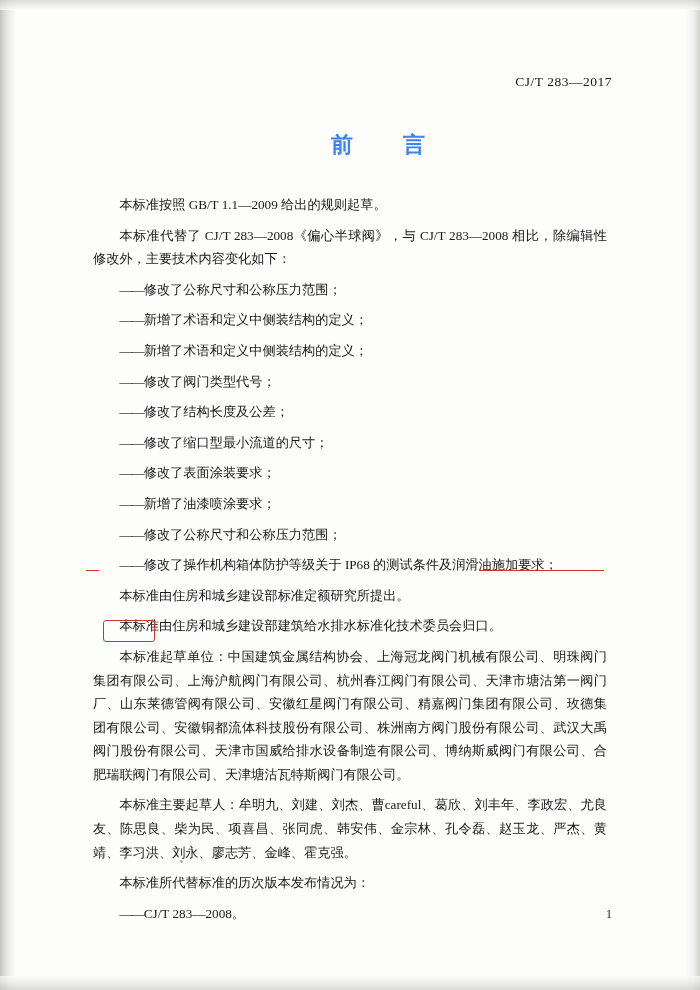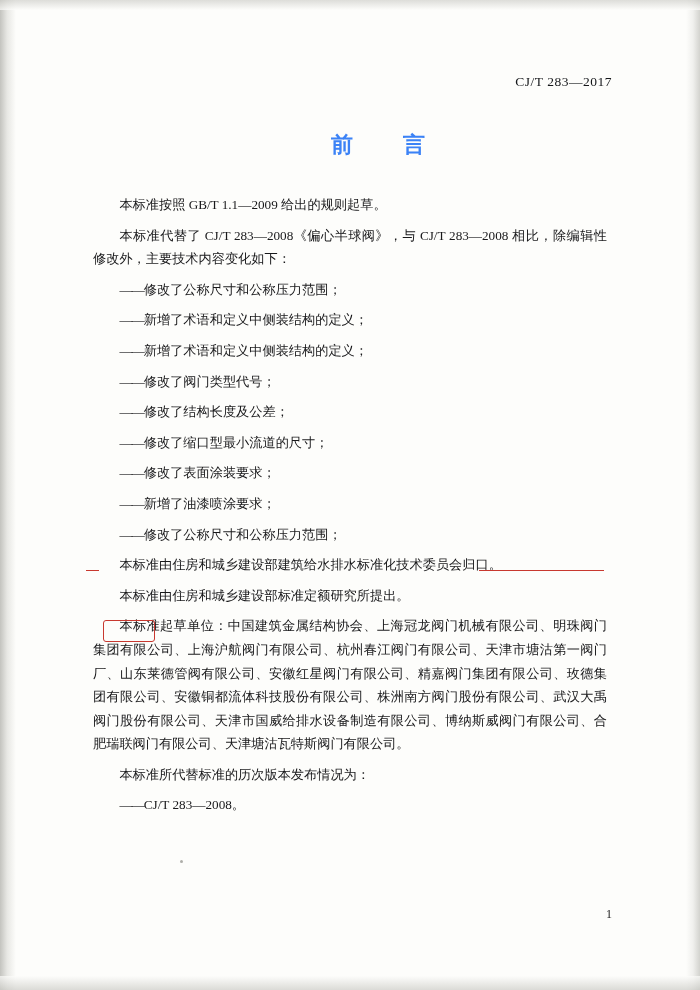--- a/index.html
+++ b/index.html
@@ -174,26 +174,28 @@
 
     <p class="dashitem"><span class="dash">——</span><span>修改了公称尺寸和公称压力范围；</span></p>
     <p class="dashitem"><span class="dash">——</span><span>新增了术语和定义中侧装结构的定义；</span></p>
     <p class="dashitem"><span class="dash">——</span><span>新增了术语和定义中侧装结构的定义；</span></p>
     <p class="dashitem"><span class="dash">——</span><span>修改了阀门类型代号；</span></p>
     <p class="dashitem"><span class="dash">——</span><span>修改了结构长度及公差；</span></p>
     <p class="dashitem"><span class="dash">——</span><span>修改了缩口型最小流道的尺寸；</span></p>
     <p class="dashitem"><span class="dash">——</span><span>修改了表面涂装要求；</span></p>
     <p class="dashitem"><span class="dash">——</span><span>新增了油漆喷涂要求；</span></p>
     <p class="dashitem"><span class="dash">——</span><span>修改了公称尺寸和公称压力范围；</span></p>
-
+    <p class="dashitem"><span class="dash">——</span><span>修改了操作机构箱体防护等级关于 IP68 的测试条件及润滑油施加要求；</span></p>
+
+    <p>本标准由住房和城乡建设部标准定额研究所提出。</p>
     <p>本标准由住房和城乡建设部建筑给水排水标准化技术委员会归口。</p>
-    <p>本标准由住房和城乡建设部标准定额研究所提出。</p>
 
     <p><span>本标准起草单位：</span><span>中国建筑金属结构协会、上海冠龙阀门机械有限公司、明珠阀门集团有限公司、上海沪航阀门有限公司、杭州春江阀门有限公司、天津市塘沽第一阀门厂、山东莱德管阀有限公司、安徽红星阀门有限公司、精嘉阀门集团有限公司、玫德集团有限公司、安徽铜都流体科技股份有限公司、株洲南方阀门股份有限公司、武汉大禹阀门股份有限公司、天津市国威给排水设备制造有限公司、博纳斯威阀门有限公司、合肥瑞联阀门有限公司、天津塘沽瓦特斯阀门有限公司。</span></p>
 
+    <p><span>本标准主要起草人：</span><span>牟明九、刘建、刘杰、曹careful、葛欣、刘丰年、李政宏、尤良友、陈思良、柴为民、项喜昌、张同虎、韩安伟、金宗林、孔令磊、赵玉龙、严杰、黄靖、李习洪、刘永、廖志芳、金峰、霍克强。</span></p>
 
     <p>本标准所代替标准的历次版本发布情况为：</p>
     <p class="dashitem"><span class="dash">——</span><span>CJ/T 283—2008。</span></p>
   </div>
 
   <div class="annot annot-underline-1"></div>
   <div class="annot annot-underline-2"></div>
   <div class="annot annot-box"></div>
 
   <div class="speck"></div>

